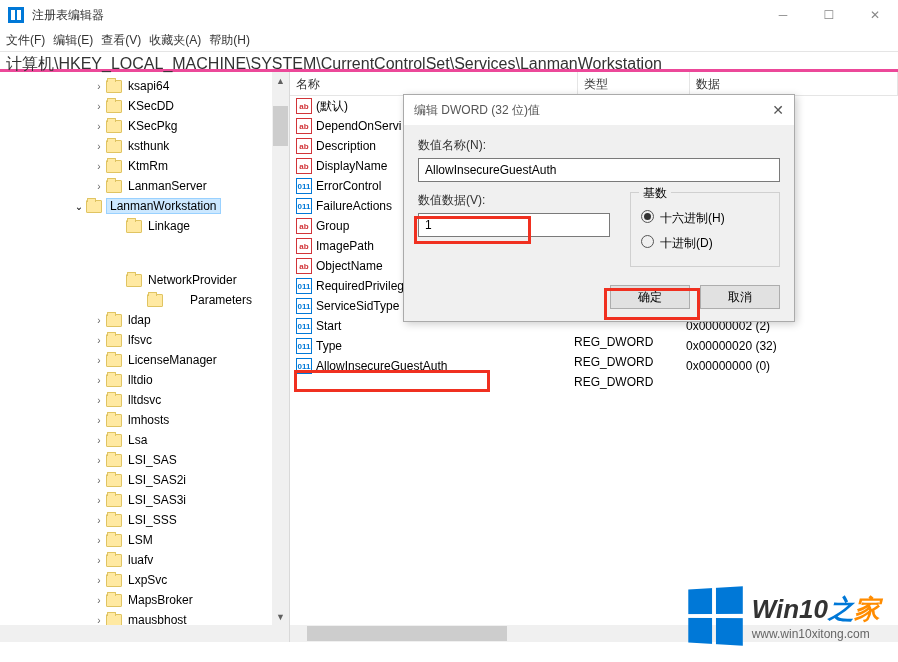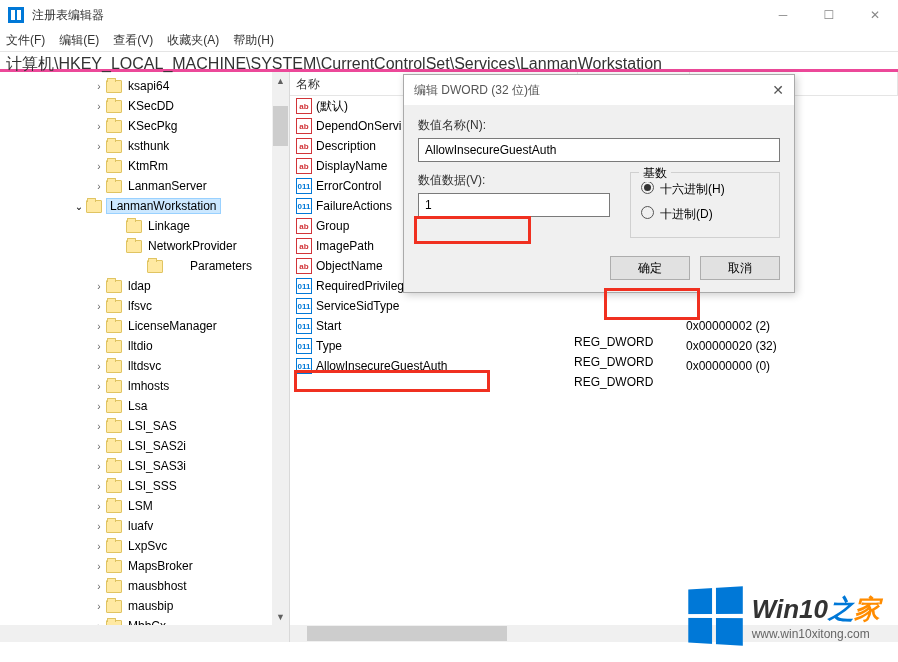--- a/index.html
+++ b/index.html
@@ -4,21 +4,21 @@
 <style>
 * { box-sizing: border-box; margin: 0; padding: 0; font-family: "Microsoft YaHei", "Segoe UI", sans-serif; }
 body { width: 898px; height: 662px; background: #fff; font-size: 12px; color: #000; overflow: hidden; position: relative; }
 .titlebar { height: 30px; display: flex; align-items: center; padding: 8px 8px; background: #fff; }
 .titlebar .app-icon { width: 16px; height: 16px; background: #0078d7; margin-right: 8px; display: inline-flex; align-items: center; justify-content: center; position: relative; }
 .titlebar .app-icon::before { content: ""; position: absolute; width: 10px; height: 10px; background: #fff; left: 3px; top: 3px; }
 .titlebar .app-icon::after { content: ""; position: absolute; width: 2px; height: 10px; background: #0078d7; left: 7px; top: 3px; box-shadow: 0 -4px 0 0 #0078d7 inset; }
 .titlebar .title { color: #333; }
 .win-controls { position: absolute; right: 0; top: 0; display: flex; }
 .win-controls div { width: 46px; height: 30px; display: flex; align-items: center; justify-content: center; color: #888; }
-.menubar { height: 22px; display: flex; align-items: center; padding: 0 6px; gap: 14px; color: #333; border-bottom: 1px solid #e5e5e5; font-size: 12px; }
+.menubar { height: 22px; display: flex; align-items: center; padding: 0 6px; gap: 8px; color: #333; border-bottom: 1px solid #e5e5e5; font-size: 12px; }
 .addrbar { height: 20px; padding: 2px 6px; border-bottom: 3px solid #ec4899; font-size: 16px; color: #333; }
 .main { display: flex; height: 570px; }
 .tree { width: 290px; border-right: 1px solid #d9d9d9; overflow: hidden; padding-top: 4px; position: relative; }
 .tree .scroll { position: absolute; right: 0; top: 0; bottom: 17px; width: 17px; background: #f0f0f0; display: flex; flex-direction: column; align-items: center; }
 .tree .hscroll { position: absolute; bottom: 0; left: 0; right: 0; height: 17px; background: #f0f0f0; }
 .tree .scroll .thumb { width: 15px; height: 40px; background: #cdcdcd; margin-top: 17px; }
 .tree .scroll .arr { width: 17px; height: 17px; display: flex; align-items: center; justify-content: center; color: #606060; font-size: 9px; }
 .tree .scroll .arr.dn { margin-top: auto; }
 .tree-items { padding-left: 2px; }
 .tree-item { display: flex; align-items: center; height: 20px; white-space: nowrap; }
@@ -34,29 +34,29 @@
 .c-name { width: 288px; }
 .c-type { width: 112px; }
 .c-data { flex: 1; }
 .list-body .row { display: flex; align-items: center; height: 20px; }
 .row .icn { width: 16px; height: 16px; margin: 0 4px 0 6px; border: 1px solid #888; font-size: 8px; display: flex; align-items: center; justify-content: center; font-weight: bold; flex-shrink:0; }
 .row .icn.ab { color: #d13438; border-color: #d13438; text-align: right; }
 .row .icn.bin { color: #0078d7; border-color: #0078d7; }
 .row .nm { width: 258px; white-space: nowrap; overflow: hidden; }
 .row .tp { width: 112px; margin-top: 32px; }
 .row .dt { flex: 1; white-space: nowrap; overflow: hidden; }
-.dialog { position: absolute; left: 403px; top: 74px; width: 392px; background: #f0f0f0; border: 1px solid #aaa; box-shadow: 2px 2px 8px rgba(0,0,0,0.2); z-index: 50; }
+.dialog { position: absolute; left: 403px; top: 94px; width: 392px; background: #f0f0f0; border: 1px solid #aaa; box-shadow: 2px 2px 8px rgba(0,0,0,0.2); z-index: 50; }
 .dialog .dlg-title { height: 30px; display: flex; align-items: center; justify-content: space-between; padding: 0 10px; background: #fff; color: #555; }
 .dialog .dlg-title .x { font-size: 14px; color: #555; }
 .dialog .body { padding: 12px 14px; background: #f0f0f0; }
 .dialog label { display: block; margin-bottom: 4px; color: #333; }
 .dialog input[type=text] { width: 100%; padding: 4px 6px; border: 1px solid #7a7a7a; background: #fff; font-size: 12px; margin-bottom: 10px; }
 .dialog .row2 { display: flex; gap: 20px; }
 .dialog .col1 { flex: 1; }
-.dialog .fieldset { border: 1px solid #d0d0d0; padding: 4px 10px 10px; position: relative; width: 150px; }
+.dialog .fieldset { border: 1px solid #d0d0d0; padding: 13px 10px 10px; position: relative; width: 150px; }
 .dialog .fieldset .legend { position: absolute; top: -8px; left: 8px; background: #f0f0f0; padding: 0 4px; }
 .dialog .radio-row { display: flex; gap: 6px; padding: 4px 0; }
 .dialog .radio { width: 13px; height: 13px; border: 1px solid #555; border-radius: 50%; display: flex; align-items: center; justify-content: center; }
 .dialog .radio.on::after { content: ""; width: 7px; height: 7px; background: #333; border-radius: 50%; }
 .dialog .btns { display: flex; justify-content: flex-end; gap: 10px; margin-top: 18px; }
 .dialog .btn { width: 80px; height: 24px; border: 1px solid #adadad; background: #e1e1e1; display: flex; align-items: center; justify-content: center; }
 .hl-red { border: 3px solid #f03020; position: absolute; pointer-events: none; z-index: 60; }
 .watermark { position: absolute; right: 18px; bottom: 18px; display: flex; align-items: center; gap: 10px; z-index: 70; }
 .watermark .winlogo { width: 56px; height: 56px; display: grid; grid-template-columns: 1fr 1fr; grid-template-rows: 1fr 1fr; gap: 4px; transform: perspective(120px) rotateY(-14deg); }
 .watermark .winlogo div { background: #0078d7; }
@@ -127,21 +127,21 @@
         <div class="tree-item" style="padding-left: 70px;">
           <span class="chev down">⌄</span>
           <span class="folder"></span>
           <span class="sel">LanmanWorkstation</span>
         </div>
         <div class="tree-item" style="padding-left: 110px;">
           <span class="chev"></span>
           <span class="folder"></span>
           <span class="lbl">Linkage</span>
         </div>
-        <div class="tree-item" style="padding-left: 110px;">
+        <div class="tree-item" style="padding-left: 110px; margin-top: 34px;">
           <span class="chev"></span>
           <span class="folder"></span>
           <span class="lbl">NetworkProvider</span>
         </div>
         <div class="tree-item" style="padding-left: 110px; gap: 21px;">
           <span class="chev"></span>
           <span class="folder"></span>
           <span class="lbl">Parameters</span>
         </div>
         <div class="tree-item" style="padding-left: 90px;">

